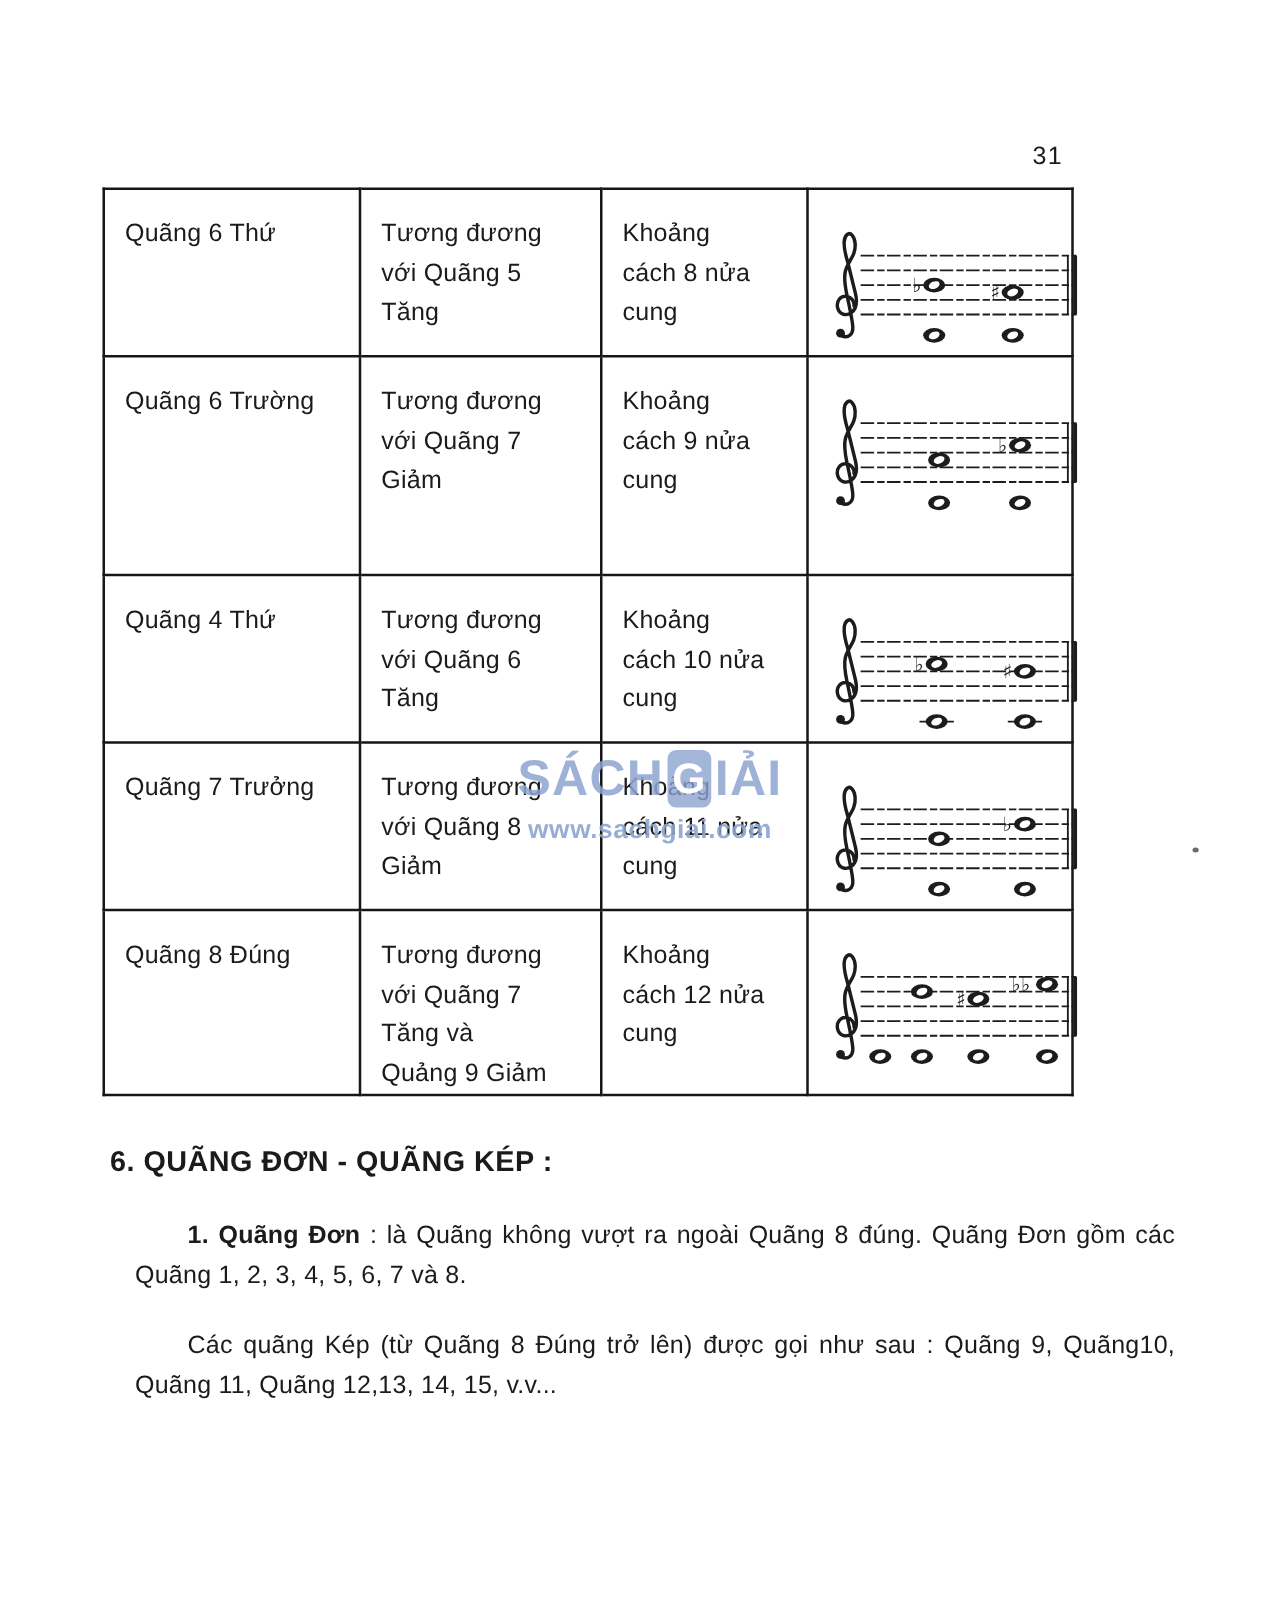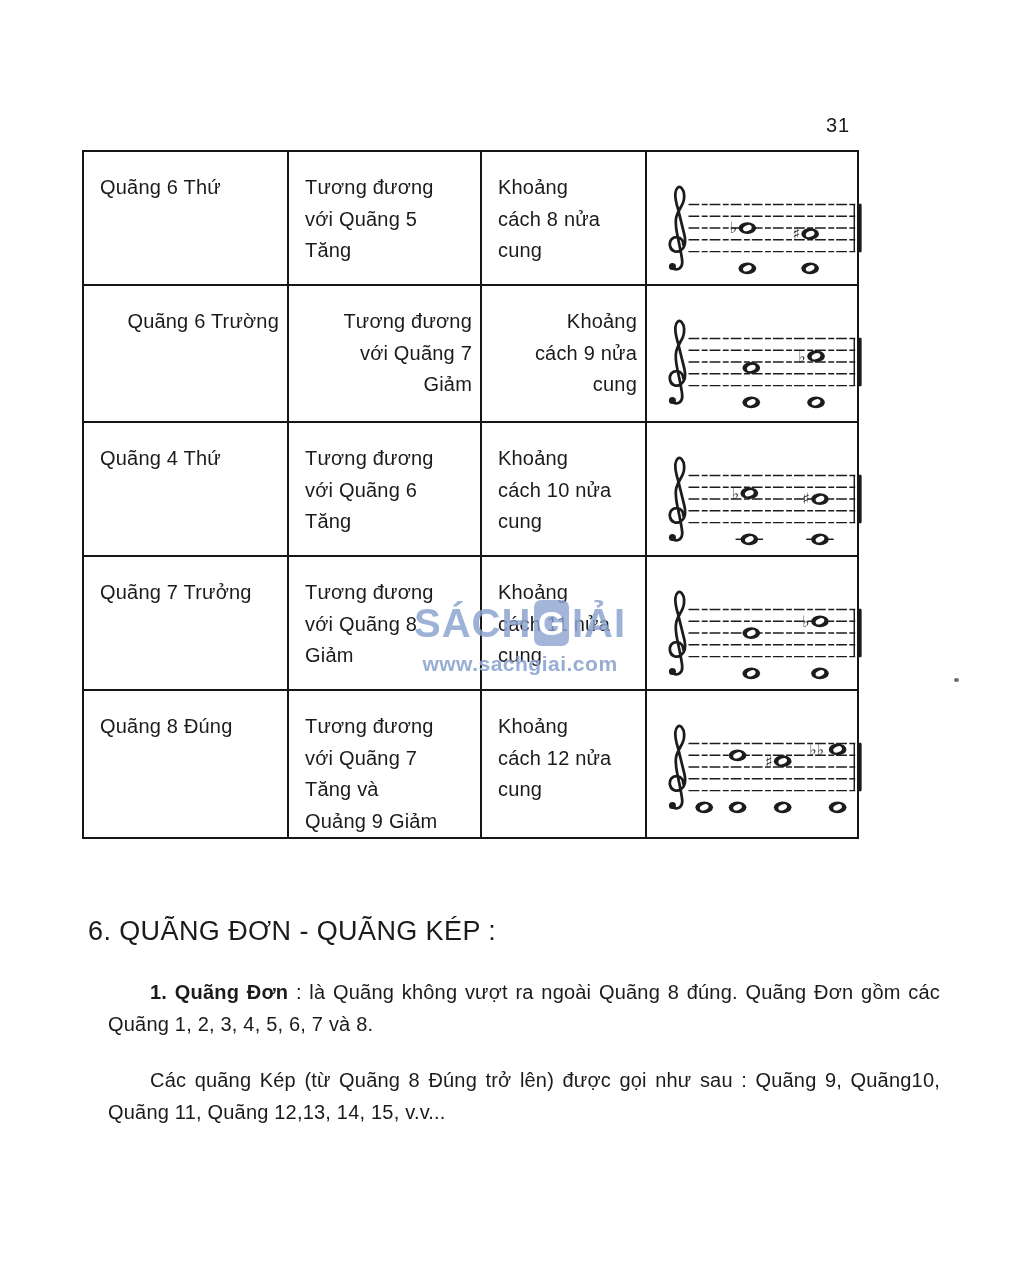--- a/index.html
+++ b/index.html
@@ -13,21 +13,21 @@
   .page-number{position:absolute;left:826px;top:114px;font-size:20px;letter-spacing:1px;}
 
   table.interval-table{
     position:absolute;left:82px;top:150px;width:775px;
     border-collapse:collapse;table-layout:fixed;
   }
   table.interval-table td{
     border:2.5px solid #161616;vertical-align:top;
     padding:20px 8px 0 16px;font-size:20px;line-height:1.58;letter-spacing:.2px;
   }
-  tr.row-0{height:112px;} tr.row-1{height:137px;text-align:right;} tr.row-2{height:133px;}
+  tr.row-0{height:112px;} tr.row-1{height:175px;} tr.row-2{height:133px;}
   tr.row-3{height:101px;} tr.row-4{height:134px;}
   td.c-equiv,td.c-dist{white-space:pre-line;}
   td.c-staff{padding:6px 2px 0 2px;}
   svg.staff{display:block;margin:8px auto 0 auto;}
   svg.staff text{font-family:"DejaVu Sans",sans-serif;}
 
   .watermark{
     position:absolute;left:414px;top:600px;width:212px;text-align:center;
     pointer-events:none;z-index:5;
   }
@@ -41,21 +41,21 @@
     width:46px;height:46px;border-radius:7px;
     background:rgba(140,164,207,.8);color:#fff;font-size:34px;
   }
   .wm-url{
     margin-top:6px;font-size:21px;font-weight:bold;
     color:rgba(140,164,207,.9);letter-spacing:.5px;
   }
 
   .body-text{position:absolute;left:88px;top:916px;width:852px;}
   .section-heading{
-    margin:0 0 30px 0;font-size:27px;font-weight:normal;letter-spacing:.4px;
+    margin:0 0 30px 0;font-size:23px;font-weight:bold;letter-spacing:.4px;
   }
   .para{
     margin:0 0 25px 0;font-size:20px;line-height:1.58;text-align:justify;
     letter-spacing:.2px;
   }
   .para.indent{text-indent:42px;margin-left:20px;}
   .para .lead{font-weight:bold;}
 
   .scan-dot{
     position:absolute;left:954px;top:678px;width:5px;height:4px;

